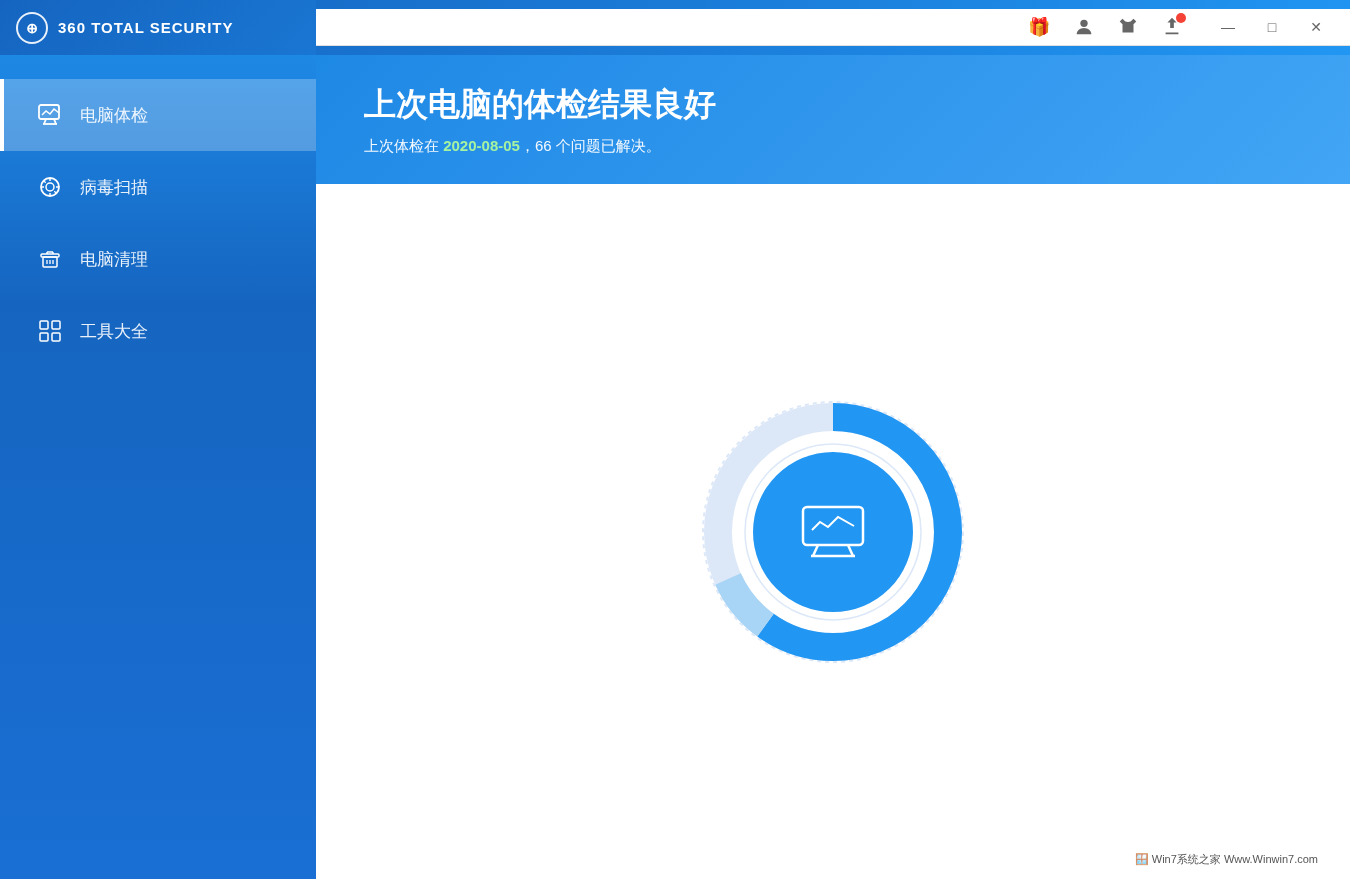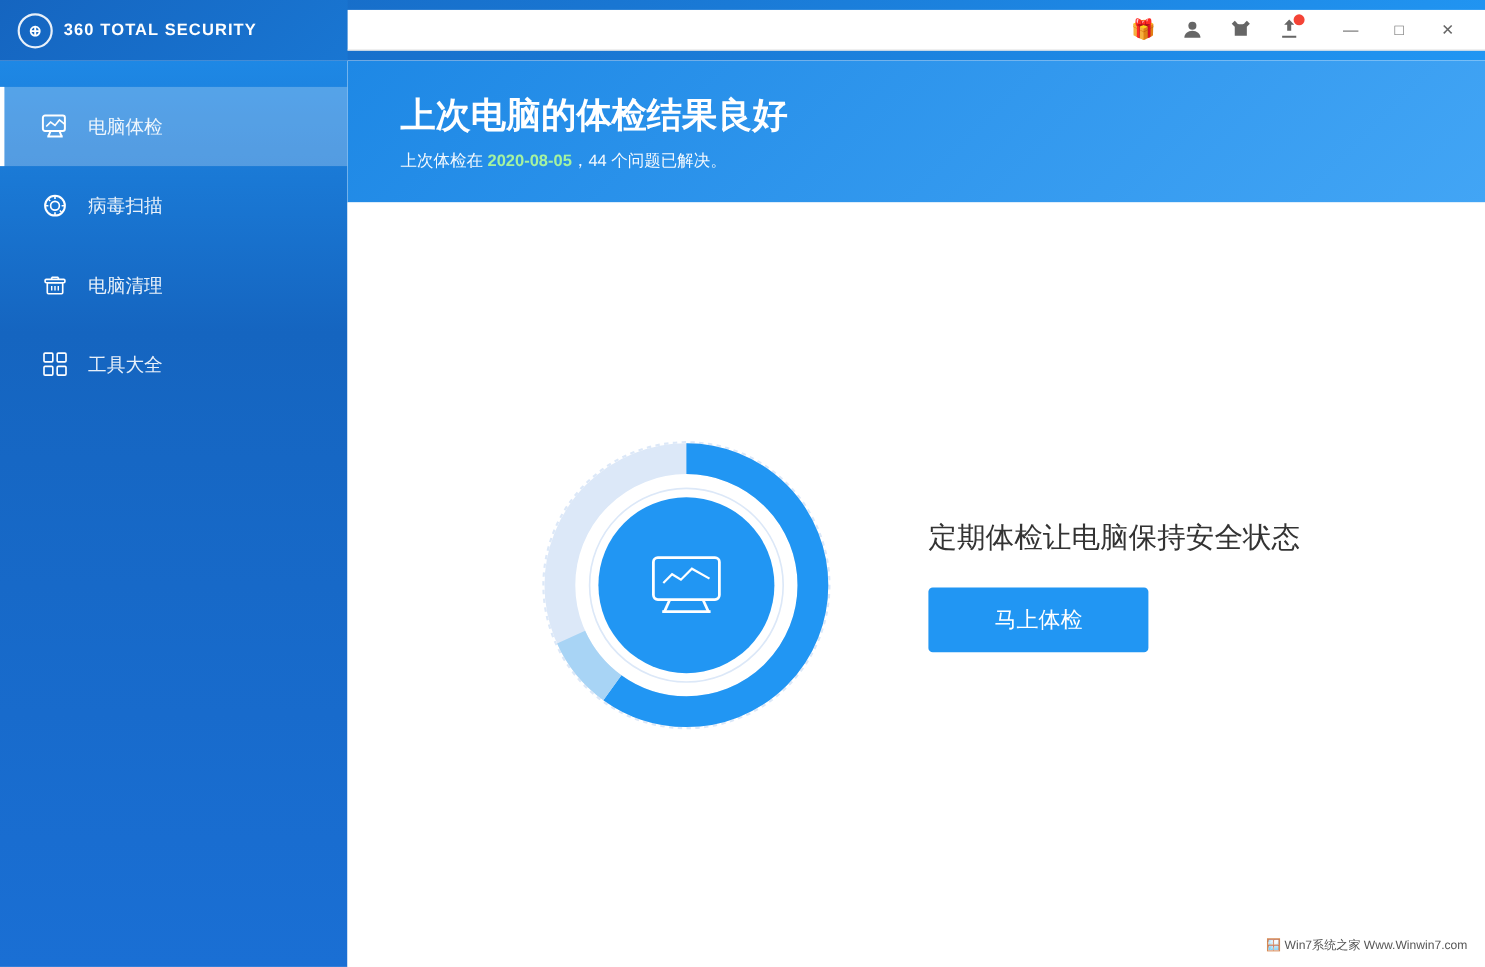--- a/index.html
+++ b/index.html
@@ -94,21 +94,21 @@
     .tagline { font-size: 26px; color: #333; font-weight: 500; line-height: 1.4; }
     .scan-btn {
       background: #2196f3; color: #fff; border: none; border-radius: 4px;
       padding: 16px 60px; font-size: 20px; cursor: pointer;
       font-family: 'Microsoft YaHei', sans-serif;
       transition: background 0.2s;
     }
 
     
     .watermark {
-      position: fixed; bottom: 8px; right: 8px;
+      position: fixed; bottom: 8px; right: 24px;
       background: rgba(255,255,255,0.9); padding: 4px 8px; border-radius: 4px;
       font-size: 11px; color: #555;
     }
   </style>
 </head>
 <body>
 
 <div class="title-bar">
   <div class="title-logo-area">
     <div class="logo-circle">⊕</div>
@@ -205,21 +205,21 @@
         <span>工具大全</span>
       </div>
     </div>
   </div>
 
   <div class="content">
 
     <div class="top-banner">
       <div class="banner-title">上次电脑的体检结果良好</div>
       <div class="banner-sub">
-        <span>上次体检在 </span><span class="banner-date">2020-08-05</span><span>，44 个问题已解决。</span>
+        <span>上次体检在 </span><span class="banner-date">2020-08-05</span><span>，66 个问题已解决。</span>
       </div>
     </div>
 
     <div class="center-content">
 
       <div class="donut-wrap">
         <svg width="280" height="280" viewBox="0 0 280 280">
 
           <circle cx="140" cy="140" r="130" fill="none" stroke="#dce8f8" stroke-width="2" stroke-dasharray="4 4"></circle>
 
@@ -236,23 +236,19 @@
           <svg width="70" height="60" viewBox="0 0 70 60" fill="none">
             <rect x="5" y="5" width="60" height="38" rx="4" stroke="white" stroke-width="2.5" fill="none"></rect>
             <line x1="20" y1="43" x2="15" y2="54" stroke="white" stroke-width="2.5"></line>
             <line x1="50" y1="43" x2="55" y2="54" stroke="white" stroke-width="2.5"></line>
             <line x1="13" y1="54" x2="57" y2="54" stroke="white" stroke-width="2.5"></line>
             <polyline points="14,28 22,20 30,25 40,15 56,24" stroke="white" stroke-width="2" fill="none"></polyline>
           </svg>
         </div>
       </div>
 
-      <div class="right-section">
-        <div class="tagline">定期体检让电脑保持安全状态</div>
-        <button class="scan-btn">马上体检</button>
-      </div>
     </div>
   </div>
 </div>
 
 <div class="watermark">
   <span>🪟 </span><span>Win7系统之家</span> <span>Www.Winwin7.com</span>
 </div>
 
 </body></html>

